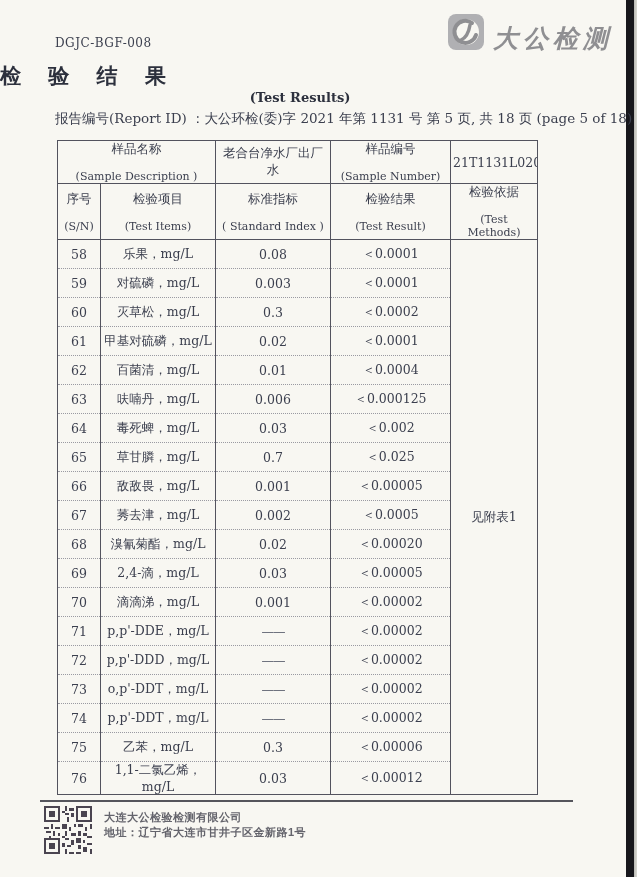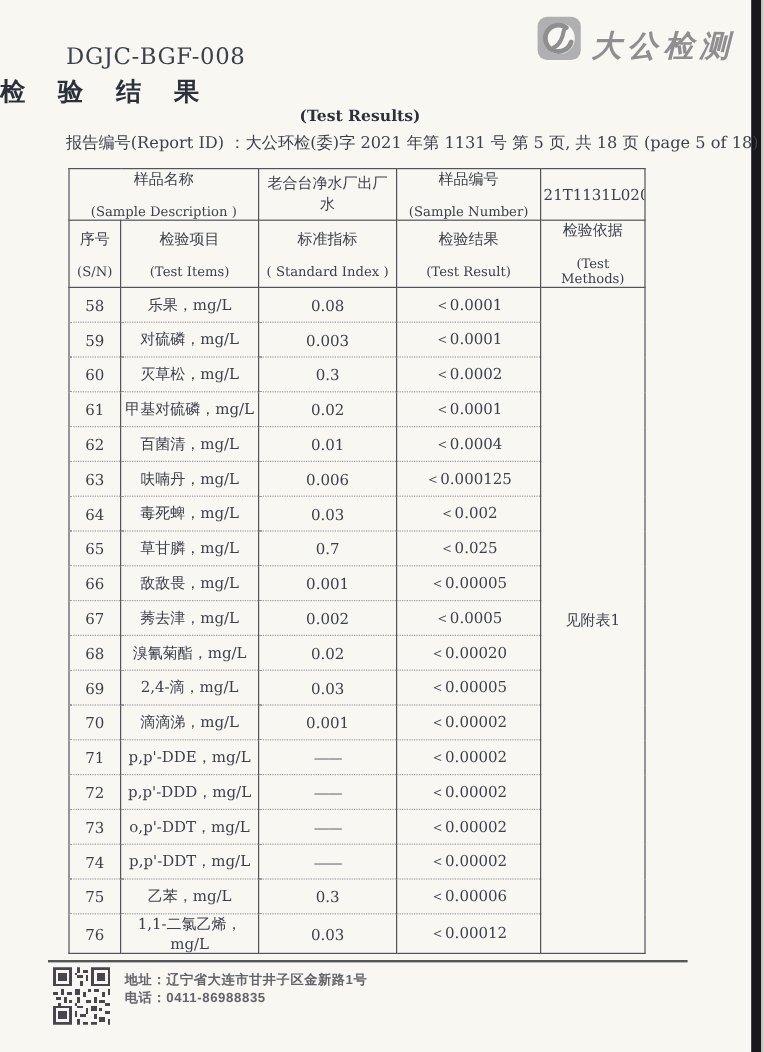--- a/index.html
+++ b/index.html
@@ -6,21 +6,21 @@
   body {
     width:637px; height:877px; position:relative; overflow:hidden;
     background:#f8f7f2;
     font-family:"DejaVu Serif","Liberation Serif",serif;
     color:#3b3f4e;
   }
   .scan-strip-right {
     position:absolute; left:626px; top:0; width:11px; height:877px;
     background:linear-gradient(90deg,#17171c 0,#17171c 8px,#b9b9b4 8px,#d9d9d3 11px);
   }
-  .doc-code { position:absolute; left:55px; top:36px; font-size:19px; letter-spacing:0.5px; }
+  .doc-code { position:absolute; left:55px; top:36px; font-size:12px; letter-spacing:0.5px; }
   .logo { position:absolute; left:447px; top:13px; display:flex; align-items:flex-end; gap:8px; }
   .logo-text { font-size:25px; color:#8f8f92; letter-spacing:5px; font-style:italic; font-weight:bold; }
   .title { position:absolute; left:0; top:62px; width:600px; 
            font-size:21px; font-weight:bold; letter-spacing:10px; color:#2c303d; }
   .subtitle { position:absolute; left:0; top:90px; width:600px; text-align:center;
               font-size:13px; font-weight:bold; color:#2c303d; }
   .report-line { position:absolute; left:55px; top:110px; font-size:13.5px; white-space:nowrap; }
 
   table.results {
     position:absolute; left:57px; top:140px; width:480px;
@@ -248,15 +248,15 @@
       <path d="M0 9h2v1h-2z M3 8h1v2h-1z M5 9h2v1h-2z M1 11h2v1h-2z M4 11h1v2h-1z M6 12h1v1h-1z M2 13h1v1h-1z"></path>
       <path d="M8 8h2v2h-2z M11 9h1v2h-1z M13 8h1v1h-1z M9 11h1v2h-1z M12 12h2v1h-2z M8 13h1v1h-1z"></path>
       <path d="M15 8h2v1h-2z M18 9h1v2h-1z M20 8h1v2h-1z M15 11h1v2h-1z M17 12h2v1h-2z M19 13h2v1h-2z"></path>
       <path d="M9 14h2v1h-2z M12 15h1v2h-1z M8 16h1v2h-1z M10 17h2v1h-2z M9 19h1v2h-1z M11 20h2v1h-2z"></path>
       <path d="M14 14h2v2h-2z M17 15h1v1h-1z M19 16h2v1h-2z M15 17h1v2h-1z M17 18h2v2h-2z M14 20h2v1h-2z M20 19h1v2h-1z"></path>
     </g>
   </svg>
 </div>
 
 <div class="footer-text">
+  <div>大连大公检验检测有限公司</div>
   <div>地址：辽宁省大连市甘井子区金新路1号</div>
-  <div>电话：0411-86988835</div>
 </div>
 
 </body></html>

